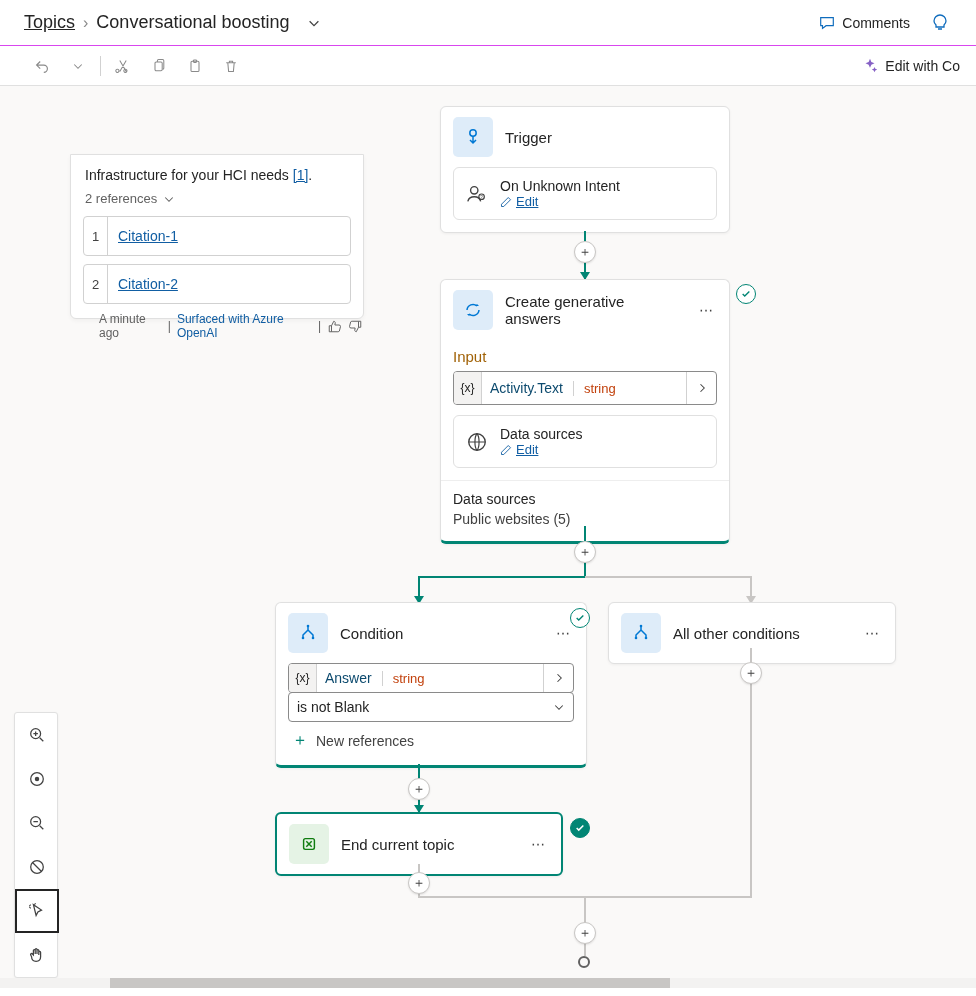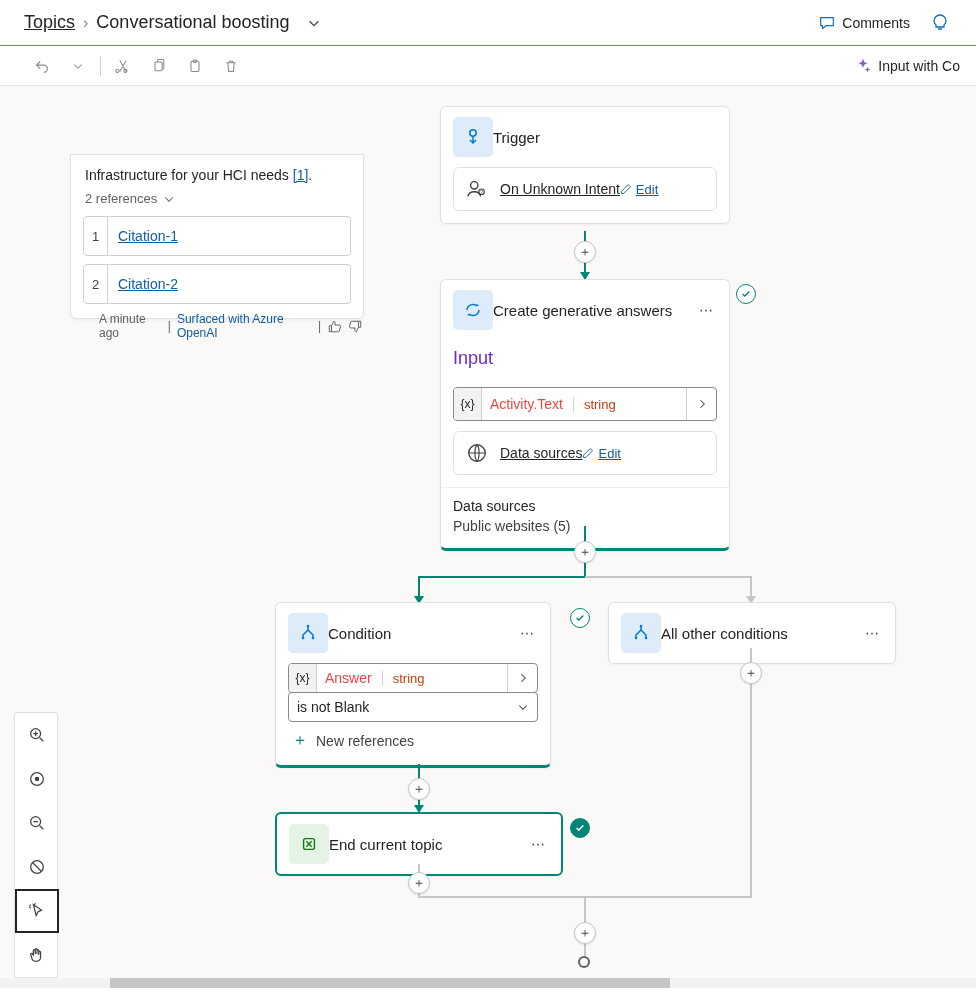--- a/index.html
+++ b/index.html
@@ -125,55 +125,56 @@
     .node {
       position: absolute;
       background: #fff;
       border: 1px solid #e0e0e0;
       border-radius: 6px;
       box-shadow: 0 1px 3px rgba(0,0,0,0.05);
     }
     .node-header {
       display: flex; align-items: center;
       padding: 10px 12px;
+      gap: 12px;
     }
     .node-icon {
       width: 40px; height: 40px;
       display: flex; align-items: center; justify-content: center;
       border-radius: 5px;
       font-size: 18px;
     }
     .ic-trigger { background: #deecf9; color: #0078d4; }
     .ic-gen     { background: #deecf9; color: #0078d4; }
     .ic-cond    { background: #deecf9; color: #0078d4; }
     .ic-end     { background: #e5f3e5; color: #107c10; }
     .node-title { font-size: 15px; font-weight: 400; color: #242424; flex: 1; }
     .node-more { color: #424242; cursor: pointer; padding: 4px; }
 
     .node-body { padding: 0 12px 12px; }
     .sub-card {
       border: 1px solid #e0e0e0; border-radius: 6px;
       padding: 10px 12px; display: flex; gap: 12px; align-items: center;
     }
-    .sub-card .sc-text { display: flex; flex-direction: row; text-decoration: underline; }
+    .sub-card .sc-text { display: flex; flex-direction: column; }
     .sc-title { font-size: 14px; }
     .sc-edit { display: inline-flex; align-items: center; gap: 4px; color: #115ea3; text-decoration: underline; font-size: 13px; cursor: pointer; }
 
-    .field-label { font-size: 18px; color: #6d28d9; margin: 8px 0 18px; }
+    .field-label { font-size: 15px; color: #a16207; margin: 8px 0 6px; }
     .input-row {
       display: flex; align-items: center;
       border: 1px solid #8a8a8a; border-radius: 4px; height: 34px;
       overflow: hidden;
     }
     .input-row .var {
       width: 28px; height: 100%; display: flex; align-items: center; justify-content: center;
       background: #f3f2f1; border-right: 1px solid #d1d1d1; font-size: 12px;
     }
     .input-row .val { flex: 1; padding: 0 8px; display: flex; align-items: center; gap: 10px; }
-    .input-row .val .name { color: #ef4444; }
+    .input-row .val .name { color: #0c4a6e; }
     .input-row .val .type { color: #c2410c; border-left: 1px solid #d1d1d1; padding-left: 10px; font-size: 13px; }
     .input-row .chevbtn {
       width: 30px; height: 100%; display: flex; align-items: center; justify-content: center;
       border-left: 1px solid #d1d1d1; color: #424242; cursor: pointer;
     }
     .ds-foot { padding: 10px 12px 14px; border-top: 1px solid #eee; }
     .ds-label { font-size: 14px; color: #242424; margin-bottom: 4px; }
     .ds-val   { font-size: 14px; color: #424242; }
 
     .teal-bottom { border-bottom: 3px solid #018574; border-bottom-left-radius: 6px; border-bottom-right-radius: 6px;}
@@ -313,21 +314,21 @@
           <path fill="none" stroke="currentColor" stroke-width="1.3" d="M4 6h12M8 6V4h4v2M6 6l1 11h6l1-11"></path>
         </svg>
     </div>
   </div>
   <div class="toolbar-right">
     <div class="ai-btn">
       <svg width="18" height="18" viewBox="0 0 20 20">
           <path fill="#8661c5" d="M10 2l1.5 3.5L15 7l-3.5 1.5L10 12 8.5 8.5 5 7l3.5-1.5z"></path>
           <path fill="#8661c5" d="M15 11l.9 2.1 2.1.9-2.1.9L15 17l-.9-2.1L12 14l2.1-.9z"></path>
         </svg>
-      <span>Input with Co</span>
+      <span>Edit with Co</span>
     </div>
   </div>
 </div>
 
 <div class="canvas">
 
   <div class="msg-card">
     <div class="msg-body">
       <span class="msg-text">Infrastructure for your HCI needs </span><a href="#" class="msg-link">[1]</a><span class="msg-text">.</span>
       <div class="refs">
@@ -460,21 +461,21 @@
   <div class="conn" style="left:584px; top:440px; width:2px; height:50px;"></div>
   <div class="plus" style="left:574px; top:455px;">＋</div>
 
   <div class="conn" style="left:418px; top:490px; width:168px; height:2px;"></div>
   <div class="conn gray" style="left:585px; top:490px; width:167px; height:2px;"></div>
   <div class="conn" style="left:418px; top:490px; width:2px; height:26px;"></div>
   <div class="conn gray" style="left:750px; top:490px; width:2px; height:26px;"></div>
   <div class="arrowhead" style="left:414px; top:510px;"></div>
   <div class="arrowhead gray" style="left:746px; top:510px;"></div>
 
-  <div class="node teal-bottom" style="left:275px; top:516px; width:276px;">
+  <div class="node teal-bottom" style="left:275px; top:516px; width:312px;">
     <div class="node-header">
       <div class="node-icon ic-cond">
         <svg width="20" height="20" viewBox="0 0 20 20">
             <path fill="none" stroke="currentColor" stroke-width="1.5" d="M10 3v4M10 7l-5 5v3M10 7l5 5v3"></path>
             <circle cx="10" cy="3" r="1.3" fill="currentColor"></circle>
             <circle cx="5" cy="15" r="1.3" fill="currentColor"></circle>
             <circle cx="15" cy="15" r="1.3" fill="currentColor"></circle>
           </svg>
       </div>
       <div class="node-title">Condition</div>

